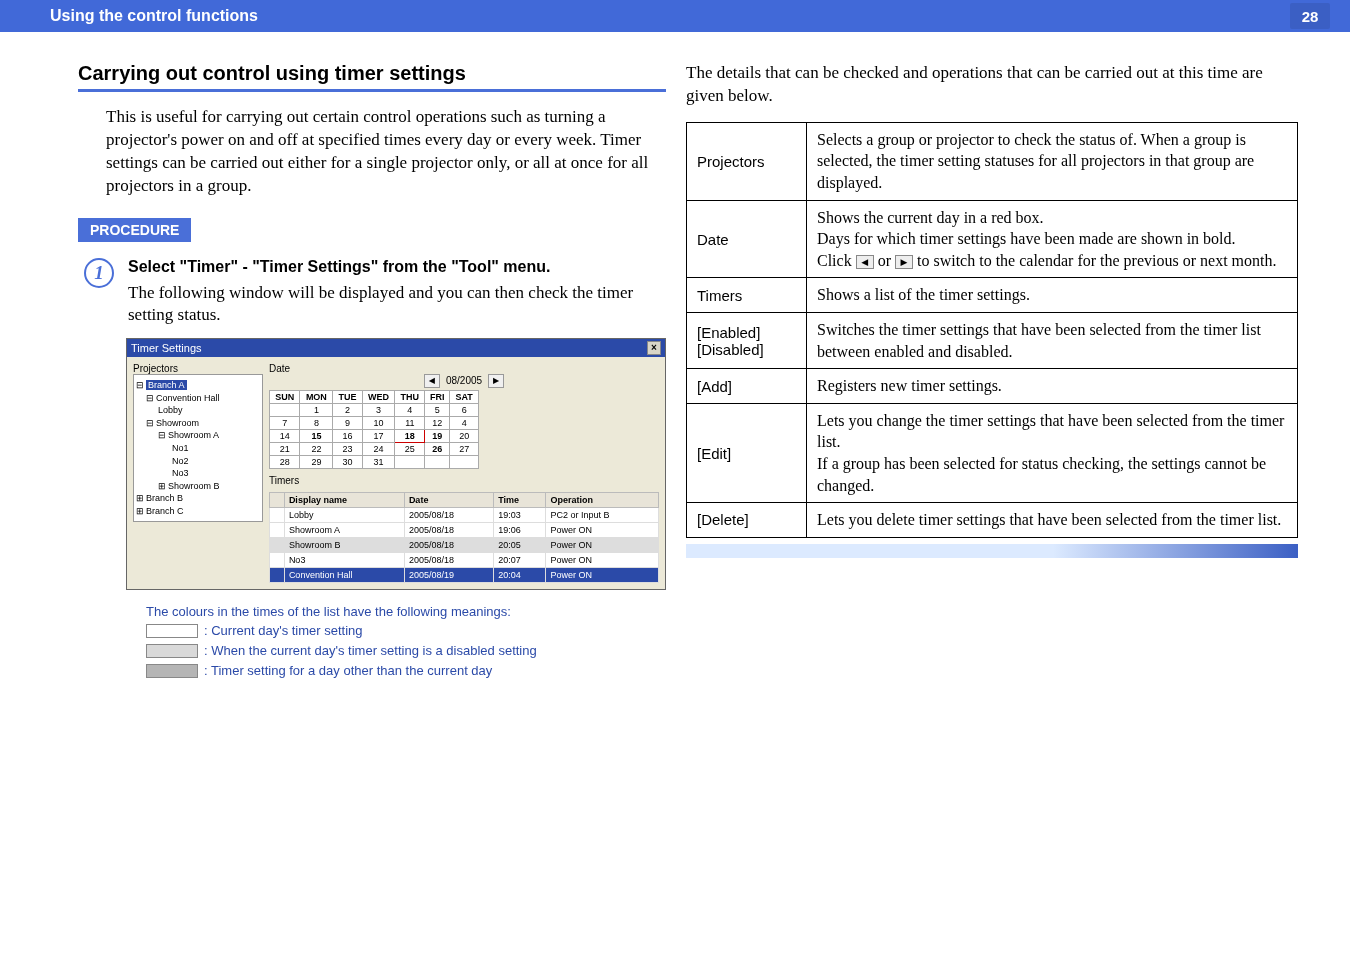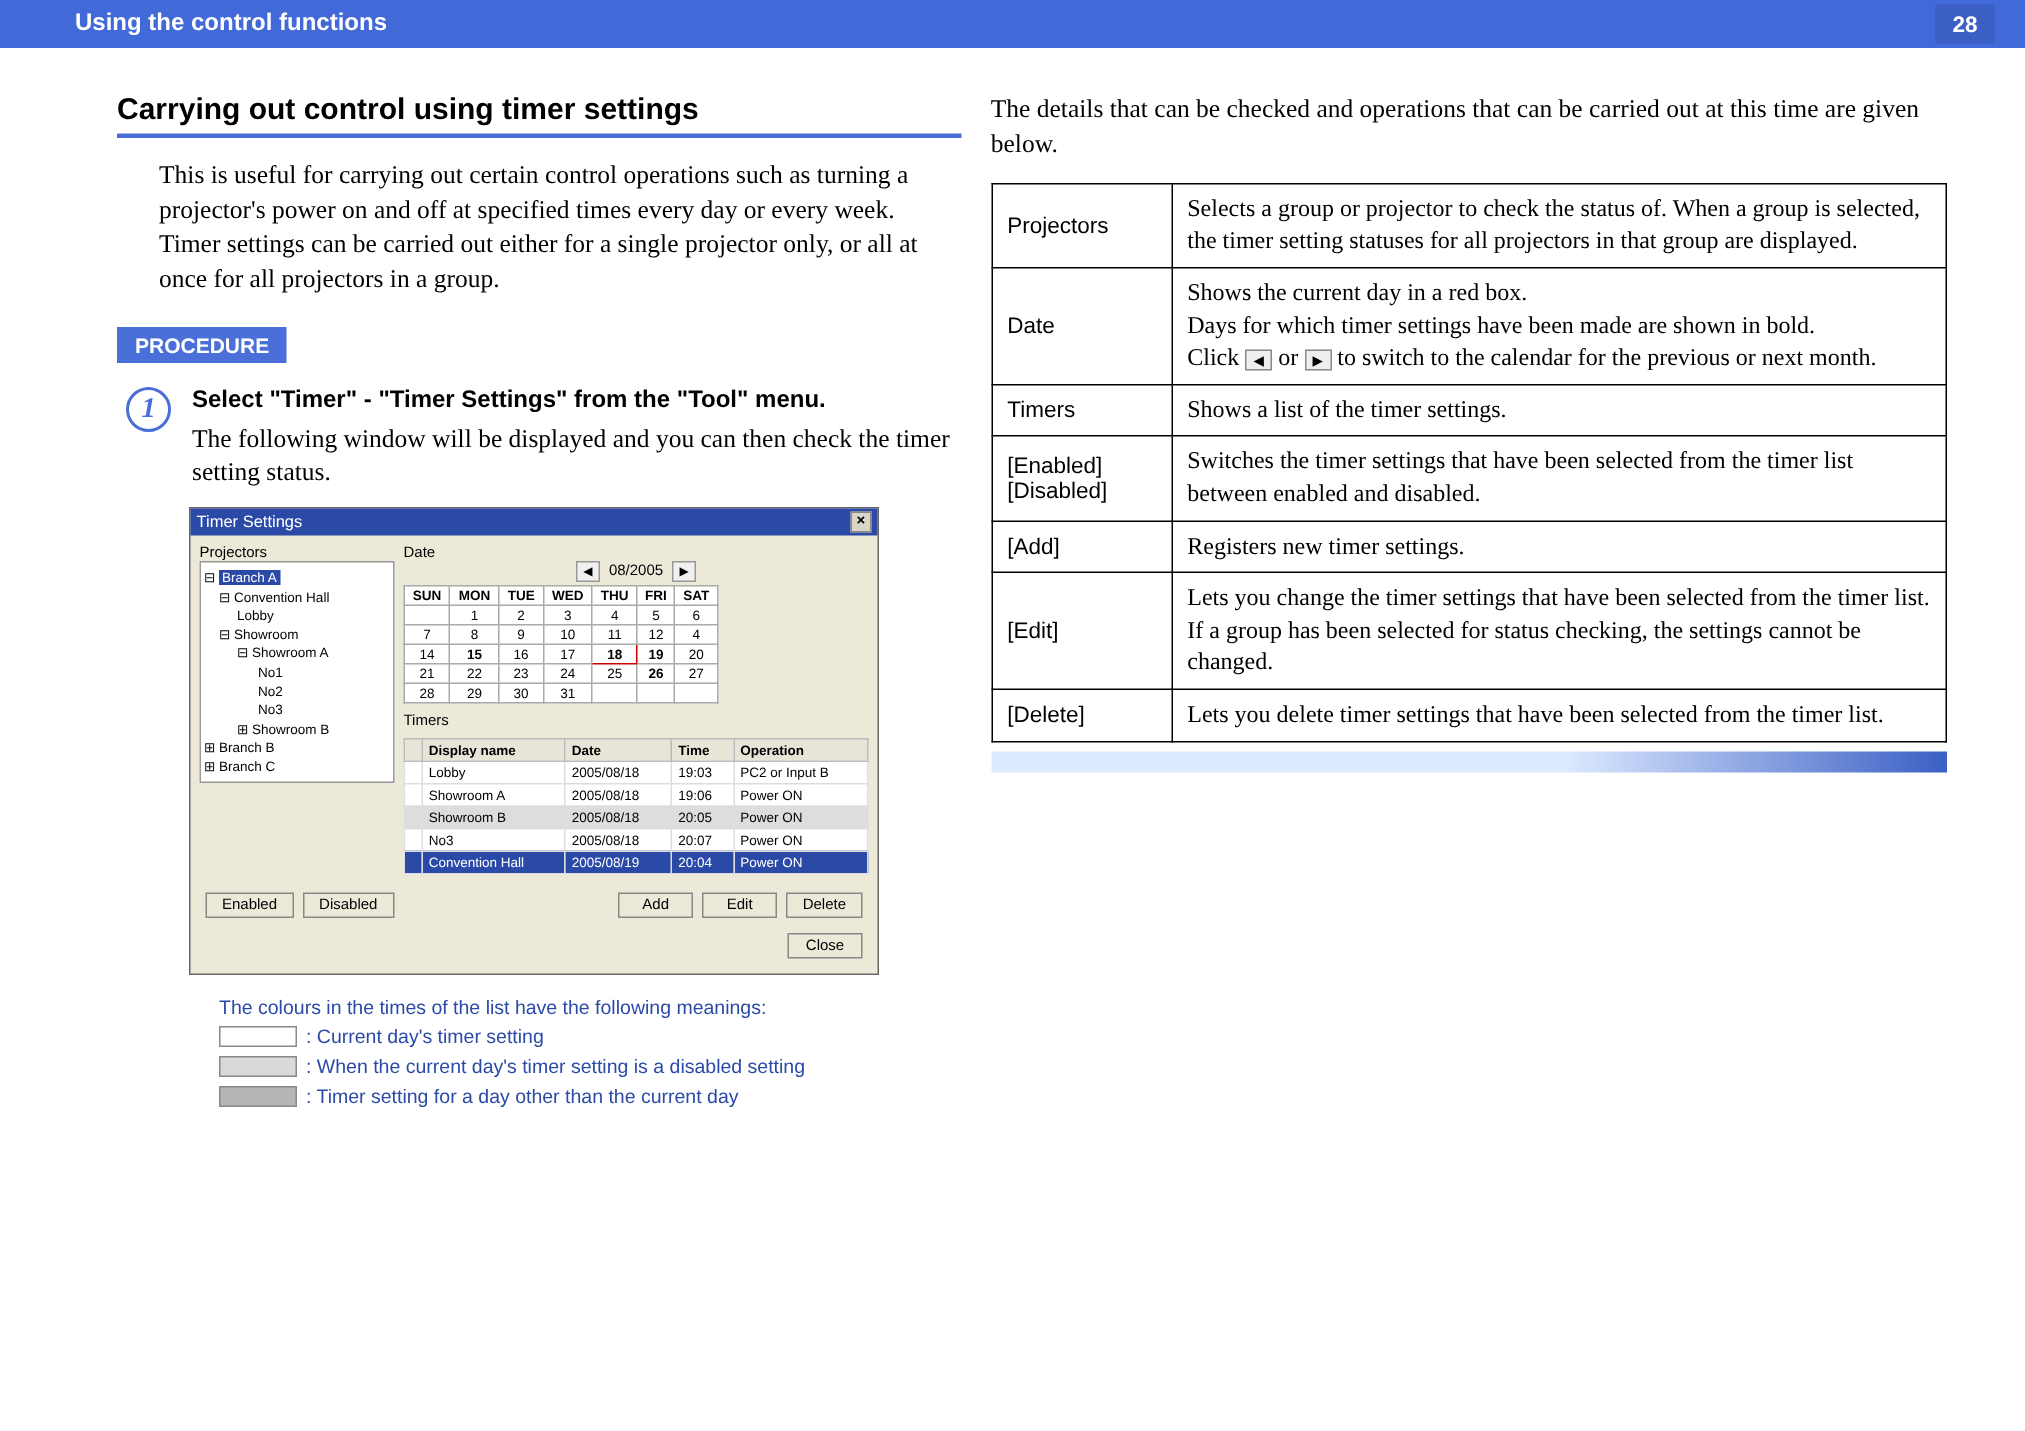--- a/index.html
+++ b/index.html
@@ -88,21 +88,21 @@
     margin-bottom: 6px;
   }
   .step-para {
     font-family: "Times New Roman", Times, serif;
     font-size: 17px;
     line-height: 1.3;
     margin-bottom: 12px;
   }
   
   .ts-window {
-    width: 460px;
+    width: 540px;
     border: 1px solid #666;
     margin-left: 48px;
     background: #ece9d8;
     font-size: 10px;
     font-family: Tahoma, Arial, sans-serif;
   }
   .ts-titlebar {
     background: #2b4aa8;
     color: #fff;
     display: flex;
@@ -416,34 +416,20 @@
                     <td>Convention Hall</td>
                     <td>2005/08/19</td>
                     <td>20:04</td>
                     <td>Power ON</td>
                   </tr>
             </tbody>
               </table>
           </div>
         </div>
       </div>
-      <div class="ts-buttons">
-        <div class="ts-btn-row1">
-          <div class="left">
-            <span class="ts-btn">Enabled</span>
-            <span class="ts-btn">Disabled</span>
-          </div>
-          <div class="right">
-            <span class="ts-btn">Add</span>
-            <span class="ts-btn">Edit</span>
-            <span class="ts-btn">Delete</span>
-          </div>
-        </div>
-        <span class="ts-btn">Close</span>
-      </div>
     </div>
 
     <div class="legend">
       <div class="legend-intro">The colours in the times of the list have the following meanings:</div>
       <div class="legend-row">
           <span class="swatch sw1"></span>
           <span class="legend-text">: Current day's timer setting</span>
         </div>
       <div class="legend-row">
           <span class="swatch sw3"></span>

